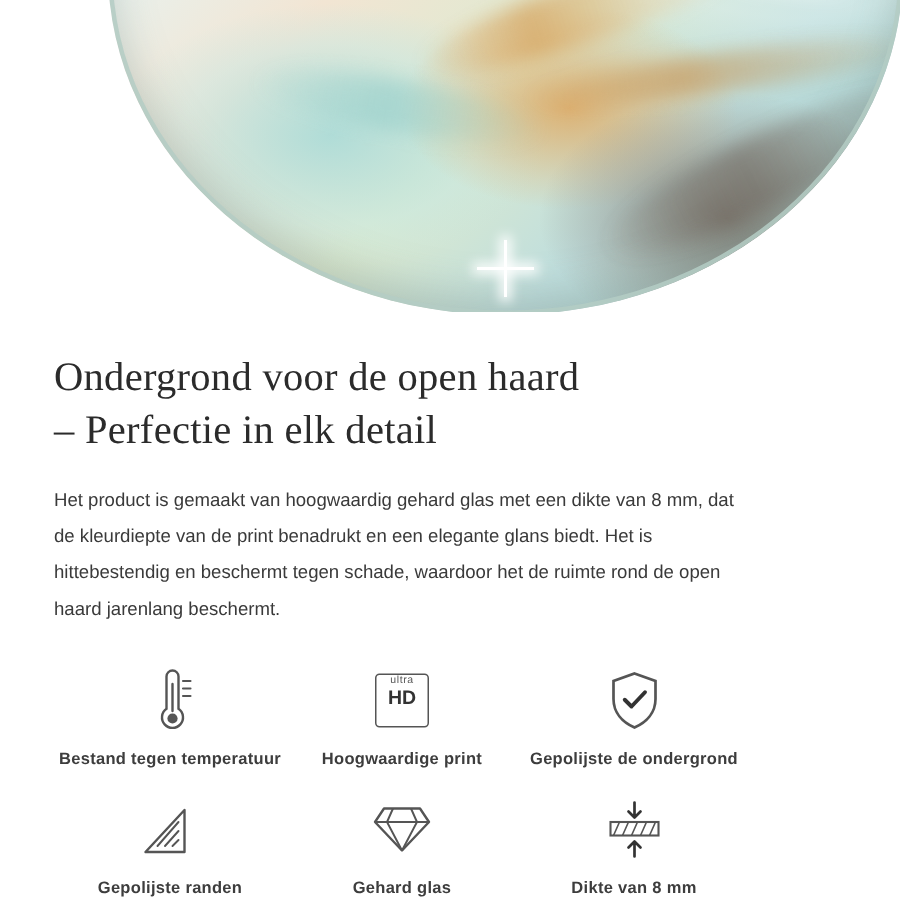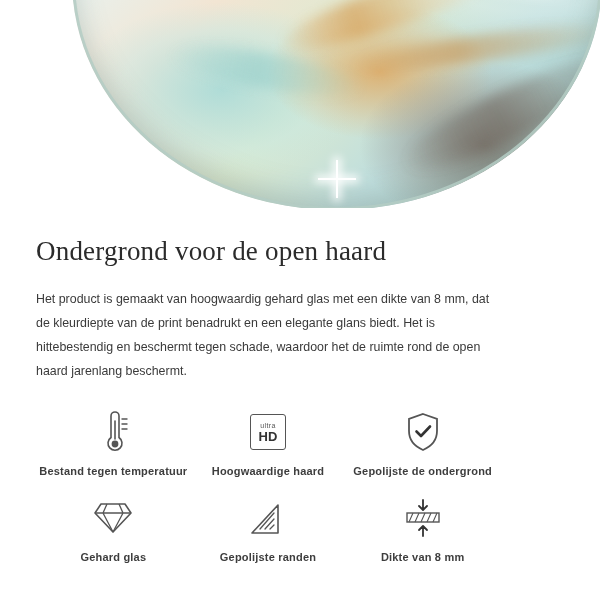--- a/index.html
+++ b/index.html
@@ -147,21 +147,20 @@
   }
 
   .hd-box {
     width: 34px;
     height: 34px;
     border: 1.6px solid #555;
     border-radius: 3px;
     display: flex;
     flex-direction: column;
     align-items: center;
-    justify-content: center;
     line-height: 1;
   }
   .hd-box .ultra { font-size: 7px; letter-spacing: 0.4px; color: #555; }
   .hd-box .hd { font-size: 13px; font-weight: bold; color: #333; margin-top: 1px; }
 
   svg { display: block; }
 </style>
 </head>
 <body>
 
@@ -176,20 +175,21 @@
 
       <span class="vein v6"></span>
     </div>
     <div class="sparkle"></div>
   </div>
 
   <div class="content">
 
     <h1 class="headline">
       <span>Ondergrond voor de open haard</span>
+      <span class="line2">– Perfectie in elk detail</span>
     </h1>
 
     <p class="body-text">Het product is gemaakt van hoogwaardig gehard glas met een dikte van 8 mm, dat de kleurdiepte van de print benadrukt en een elegante glans biedt. Het is hittebestendig en beschermt tegen schade, waardoor het de ruimte rond de open haard jarenlang beschermt.</p>
 
     <div class="features">
 
       <div class="feature">
         <div class="feature-icon">
           <svg width="34" height="44" viewBox="0 0 34 44">
             <path d="M15 6a4 4 0 0 1 8 0v21.5a7 7 0 1 1-8 0z" fill="none" stroke="#555" stroke-width="1.6"></path>
@@ -201,51 +201,51 @@
         <div class="feature-label">Bestand tegen temperatuur</div>
       </div>
 
       <div class="feature">
         <div class="feature-icon">
           <div class="hd-box">
             <span class="ultra">ultra</span>
             <span class="hd">HD</span>
           </div>
         </div>
-        <div class="feature-label">Hoogwaardige haard</div>
+        <div class="feature-label">Hoogwaardige print</div>
       </div>
 
       <div class="feature">
         <div class="feature-icon">
           <svg width="38" height="42" viewBox="0 0 38 42">
             <path d="M19 3 L33 8 v12c0 9-6 15.5-14 19-8-3.5-14-10-14-19V8z" fill="none" stroke="#555" stroke-width="1.8"></path>
             <path d="M12.5 20.5 l4.5 4.5 9-9.5" fill="none" stroke="#333" stroke-width="2.6" stroke-linecap="round" stroke-linejoin="round"></path>
           </svg>
         </div>
         <div class="feature-label">Gepolijste de ondergrond</div>
       </div>
 
       <div class="feature">
         <div class="feature-icon">
+          <svg width="40" height="38" viewBox="0 0 40 38">
+            <path d="M4 34 L30 34 L30 6 Z" fill="none" stroke="#555" stroke-width="1.6" stroke-linejoin="round"></path>
+            <path d="M12 30 L26 14 M17 30 L26 20 M22 30 L26 26" stroke="#555" stroke-width="1.3" stroke-linecap="round"></path>
+          </svg>
+        </div>
+        <div class="feature-label">Gepolijste randen</div>
+      </div>
+
+      <div class="feature">
+        <div class="feature-icon">
           <svg width="40" height="36" viewBox="0 0 40 36">
             <path d="M8 4h24l6 9-18 19L2 13z" fill="none" stroke="#555" stroke-width="1.6" stroke-linejoin="round"></path>
             <path d="M2 13h36M14 4l-4 9 10 19M26 4l4 9-10 19" fill="none" stroke="#555" stroke-width="1.3"></path>
           </svg>
         </div>
         <div class="feature-label">Gehard glas</div>
-      </div>
-
-      <div class="feature">
-        <div class="feature-icon">
-          <svg width="40" height="38" viewBox="0 0 40 38">
-            <path d="M4 34 L30 34 L30 6 Z" fill="none" stroke="#555" stroke-width="1.6" stroke-linejoin="round"></path>
-            <path d="M12 30 L26 14 M17 30 L26 20 M22 30 L26 26" stroke="#555" stroke-width="1.3" stroke-linecap="round"></path>
-          </svg>
-        </div>
-        <div class="feature-label">Gepolijste randen</div>
       </div>
 
       <div class="feature">
         <div class="feature-icon">
           <svg width="44" height="40" viewBox="0 0 44 40">
             <path d="M22 2 v9 M18 8 l4 4 4-4" fill="none" stroke="#333" stroke-width="1.8" stroke-linecap="round" stroke-linejoin="round"></path>
             <rect x="6" y="15" width="32" height="9" fill="none" stroke="#555" stroke-width="1.4"></rect>
             <path d="M8 24 l4-9 M14 24 l4-9 M20 24 l4-9 M26 24 l4-9 M32 24 l4-9" stroke="#555" stroke-width="1.1"></path>
             <path d="M22 38 v-9 M18 32 l4-4 4 4" fill="none" stroke="#333" stroke-width="1.8" stroke-linecap="round" stroke-linejoin="round"></path>
           </svg>

